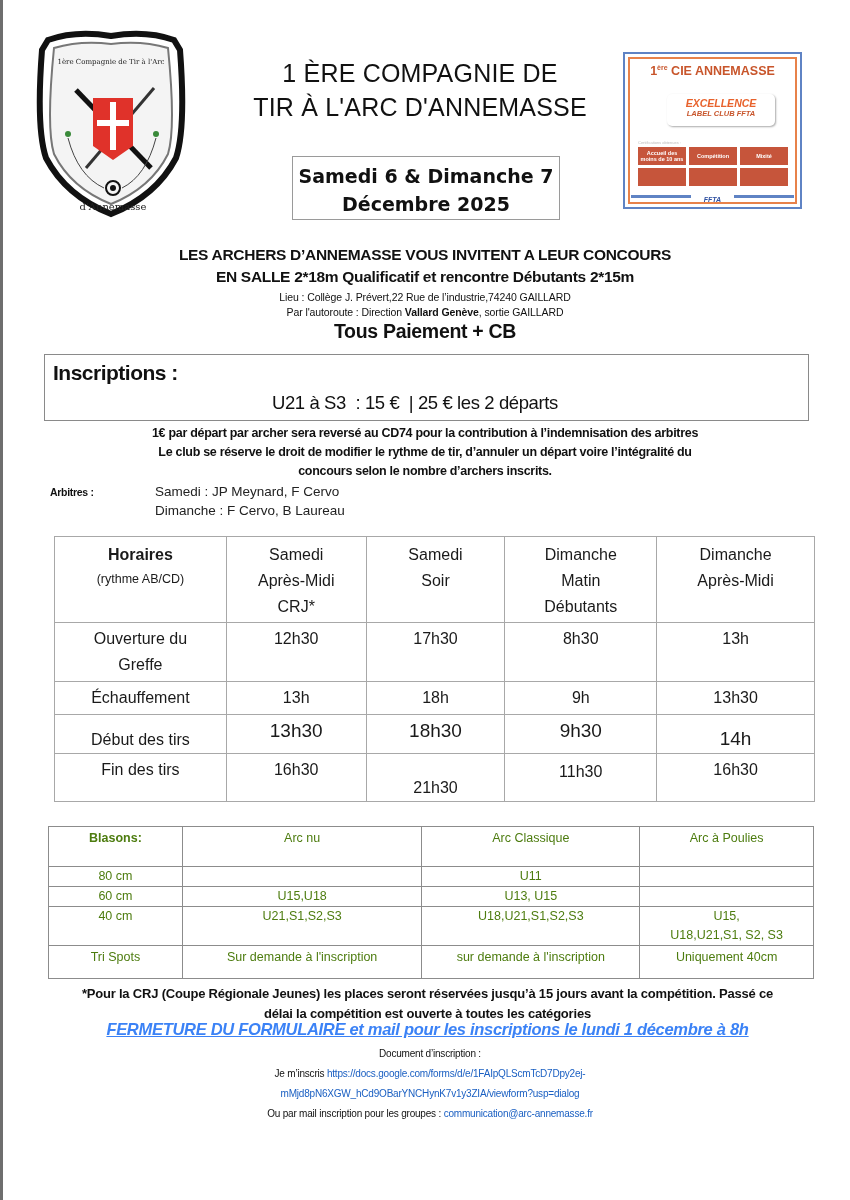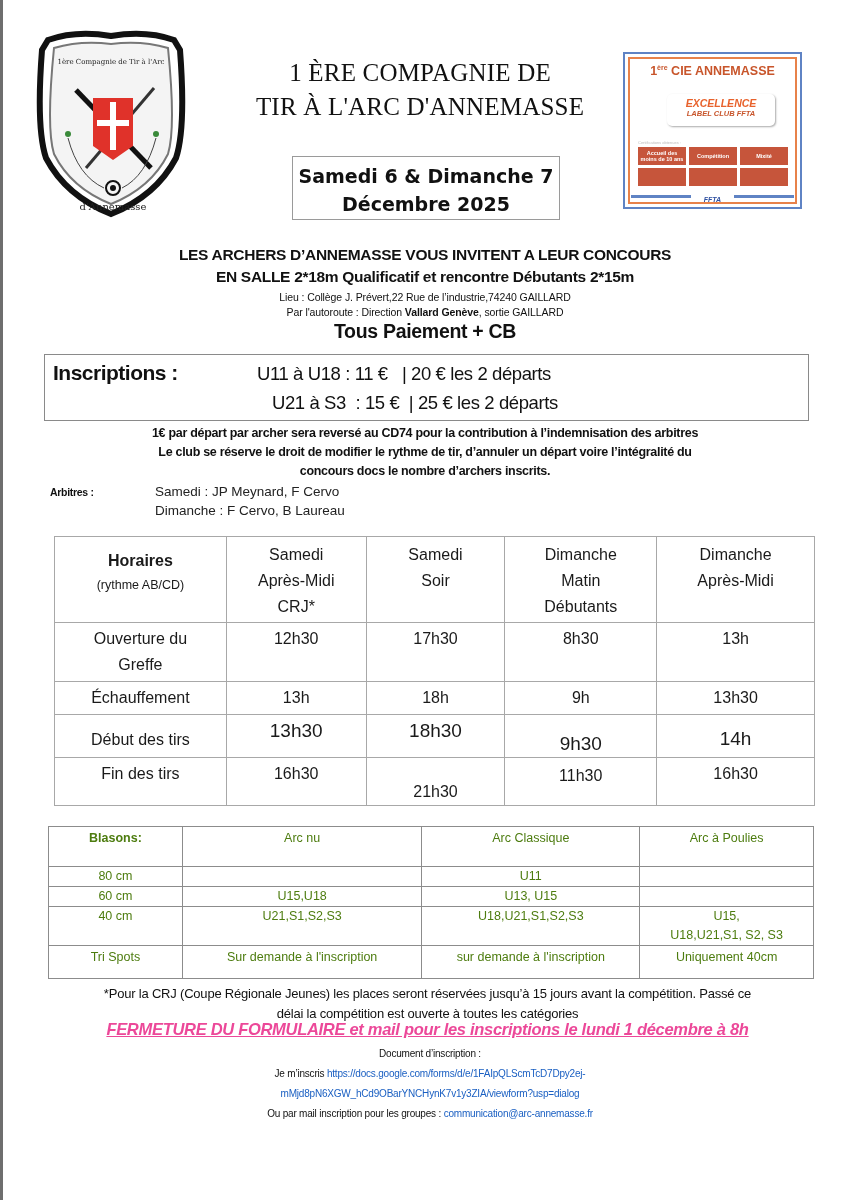--- a/index.html
+++ b/index.html
@@ -3,21 +3,21 @@
 <meta charset="utf-8">
 <style>
   html, body { margin: 0; padding: 0; background: #ffffff; }
   body { width: 850px; height: 1200px; position: relative; overflow: hidden; font-family: "Liberation Sans", sans-serif; color: #111; }
   .left-edge { position: absolute; left: 0; top: 0; width: 3px; height: 1200px; background: #6e6e6e; }
 
   
   .logo { position: absolute; left: 26px; top: 28px; width: 170px; height: 190px; }
 
   
-  .title { position: absolute; left: 240px; top: 56px; width: 360px; text-align: center; font-family: Liberation Serif, serif; font-size: 25px; line-height: 34px; letter-spacing: 0.2px; color: #111; }
+  .title { position: absolute; left: 240px; top: 56px; width: 360px; text-align: center; font-family: Liberation Sans, sans-serif; font-size: 25px; line-height: 34px; letter-spacing: 0.2px; color: #111; }
   .date-box { position: absolute; left: 292px; top: 156px; width: 268px; height: 64px; border: 1px solid #9a9a9a; text-align: center; font-family: "DejaVu Sans", sans-serif; font-weight: bold; font-size: 19px; line-height: 28px; padding-top: 5px; box-sizing: border-box; }
 
   
   .badge { position: absolute; left: 623px; top: 52px; width: 179px; height: 157px; background: #fff; border: 2px solid #5f83c4; box-sizing: border-box; }
   .badge-inner { position: absolute; left: 3px; top: 3px; right: 3px; bottom: 3px; border: 2px solid #e8824a; }
   .badge-title { position: absolute; left: 0; right: 0; top: 10px; text-align: center; color: #c8552b; font-weight: bold; font-size: 12.5px; }
   .badge-title sup { font-size: 7px; }
   .badge-label { position: absolute; left: 42px; top: 40px; width: 108px; height: 32px; border-radius: 5px; box-shadow: 1px 1px 2px #aaa; background: #fff; text-align: center; }
   .badge-label .ex { color: #e8622c; font-style: italic; font-weight: bold; font-size: 10.5px; display: block; margin-top: 3px; }
   .badge-label .lc { color: #c8552b; font-style: italic; font-weight: bold; font-size: 7.5px; display: block; }
@@ -46,22 +46,22 @@
   .sched { position: absolute; left: 54px; top: 536px; width: 761px; }
   .sched td { border: 1px solid #a8a8a8; text-align: center; vertical-align: top; font-size: 16px; line-height: 26px; padding: 0; color: #1a1a1a; }
   .sched td.big { font-size: 19px; }
   .sched .hdr-main { font-weight: bold; font-size: 16px; }
   .sched .hdr-sub { font-size: 12.5px; line-height: 22px; }
 
   
   .blasons { position: absolute; left: 48px; top: 826px; width: 766px; }
   .blasons td { border: 1px solid #8c8c8c; text-align: center; vertical-align: top; font-size: 12.5px; line-height: 19px; padding: 0; color: #4d7c0f; }
 
-  .crj { position: absolute; left: 40px; top: 984px; width: 775px; text-align: center; font-size: 13px; line-height: 20px; letter-spacing: -0.2px; }
-  .fermeture { position: absolute; left: 40px; top: 1020px; width: 775px; text-align: center; color: #ec4899; font-weight: bold; font-style: italic; font-size: 16.5px; text-decoration: underline; letter-spacing: -0.3px; }
+  .crj { position: absolute; left: 40px; top: 984px; width: 775px; text-align: center; font-size: 13px; line-height: 20px; letter-spacing: -0.2px; font-weight: bold; }
+  .fermeture { position: absolute; left: 40px; top: 1020px; width: 775px; text-align: center; color: #3b82f6; font-weight: bold; font-style: italic; font-size: 16.5px; text-decoration: underline; letter-spacing: -0.3px; }
   .docs { position: absolute; left: 80px; top: 1044px; width: 700px; text-align: center; font-size: 10px; line-height: 20px; letter-spacing: -0.2px; }
   .docs a { color: #1a5fc2; }
 </style>
 </head>
 <body>
 
 <div class="left-edge"></div>
 
 <div class="logo">
   <svg width="170" height="190" viewBox="0 0 170 190">
@@ -120,47 +120,46 @@
   <div>EN SALLE 2*18m Qualificatif et rencontre Débutants 2*15m</div>
 </div>
 <div class="lieu">
   <div>Lieu : Collège J. Prévert,22 Rue de l’industrie,74240 GAILLARD</div>
   <div><span>Par l'autoroute : Direction </span><b>Vallard Genève</b><span>, sortie GAILLARD</span></div>
 </div>
 <div class="paiement">Tous Paiement + CB</div>
 
 <div class="insc">
   <div class="insc-label">Inscriptions :</div>
-  <div class="insc-row" style="left:212px; top:8px;">U11 à U18 : 11 €   | 20 € les 2 départs</div>
   <div class="insc-row" style="left:227px; top:37px;">U21 à S3  : 15 €  | 25 € les 2 départs</div>
 </div>
 
 <div class="notes">
   <div>1€ par départ par archer sera reversé au CD74 pour la contribution à l’indemnisation des arbitres</div>
   <div>Le club se réserve le droit de modifier le rythme de tir, d’annuler un départ voire l’intégralité du</div>
-  <div>concours docs le nombre d’archers inscrits.</div>
+  <div>concours selon le nombre d’archers inscrits.</div>
 </div>
 
 <div class="arbitres-label">Arbitres :</div>
 <div class="arbitres-list">
   <div>Samedi : JP Meynard, F Cervo</div>
   <div>Dimanche : F Cervo, B Laureau</div>
 </div>
 
 <table class="sched">
   <colgroup>
       <col style="width:172px">
       <col style="width:140px">
       <col style="width:139px">
       <col style="width:152px">
       <col style="width:158px">
     </colgroup>
   <tbody>
       <tr style="height:86px">
-    <td style="padding-top:11px;">
+    <td style="padding-top:5px;">
       <div class="hdr-main">Horaires</div>
       <div class="hdr-sub">(rythme AB/CD)</div>
     </td>
     <td style="padding-top:5px;">
       <div>Samedi</div>
       <div>Après-Midi</div>
       <div>CRJ*</div>
     </td>
     <td style="padding-top:5px;">
       <div>Samedi</div>
@@ -190,21 +189,21 @@
     <td style="padding-top:3px;">Échauffement</td>
     <td style="padding-top:3px;">13h</td>
     <td style="padding-top:3px;">18h</td>
     <td style="padding-top:3px;">9h</td>
     <td style="padding-top:3px;">13h30</td>
   </tr>
   <tr style="height:36px">
     <td style="padding-top:12px;">Début des tirs</td>
     <td class="big" style="padding-top:3px;">13h30</td>
     <td class="big" style="padding-top:3px;">18h30</td>
-    <td class="big" style="padding-top:16px;">9h30</td>
+    <td class="big" style="padding-top:3px;">9h30</td>
     <td class="big" style="padding-top:11px;">14h</td>
   </tr>
   <tr style="height:34px">
     <td style="padding-top:3px;">Fin des tirs</td>
     <td style="padding-top:3px;">16h30</td>
     <td style="padding-top:21px;">21h30</td>
     <td style="padding-top:5px;">11h30</td>
     <td style="padding-top:3px;">16h30</td>
   </tr>
 </tbody>

